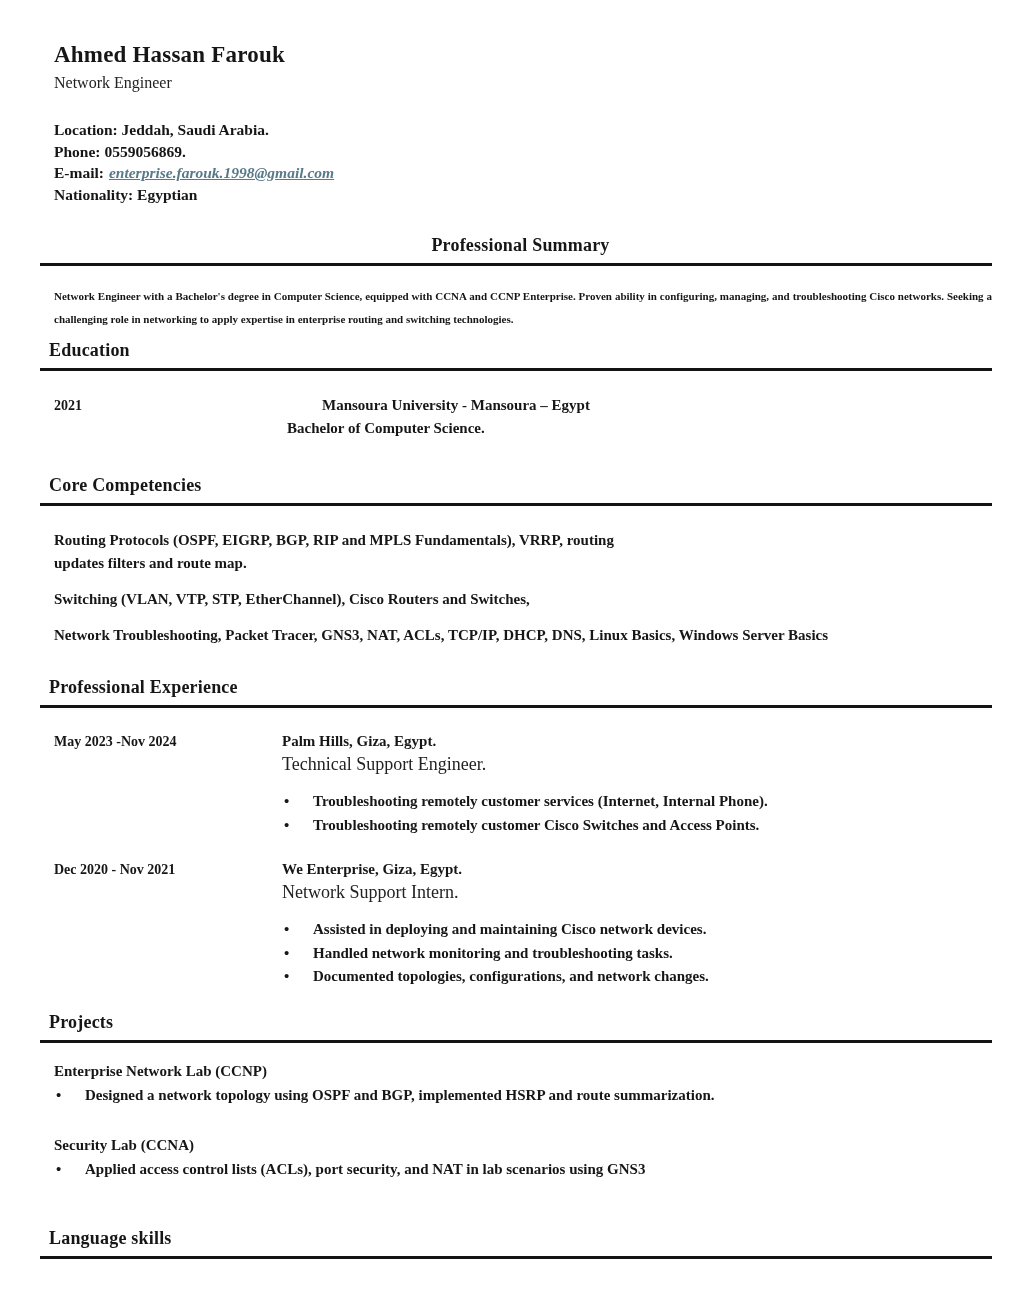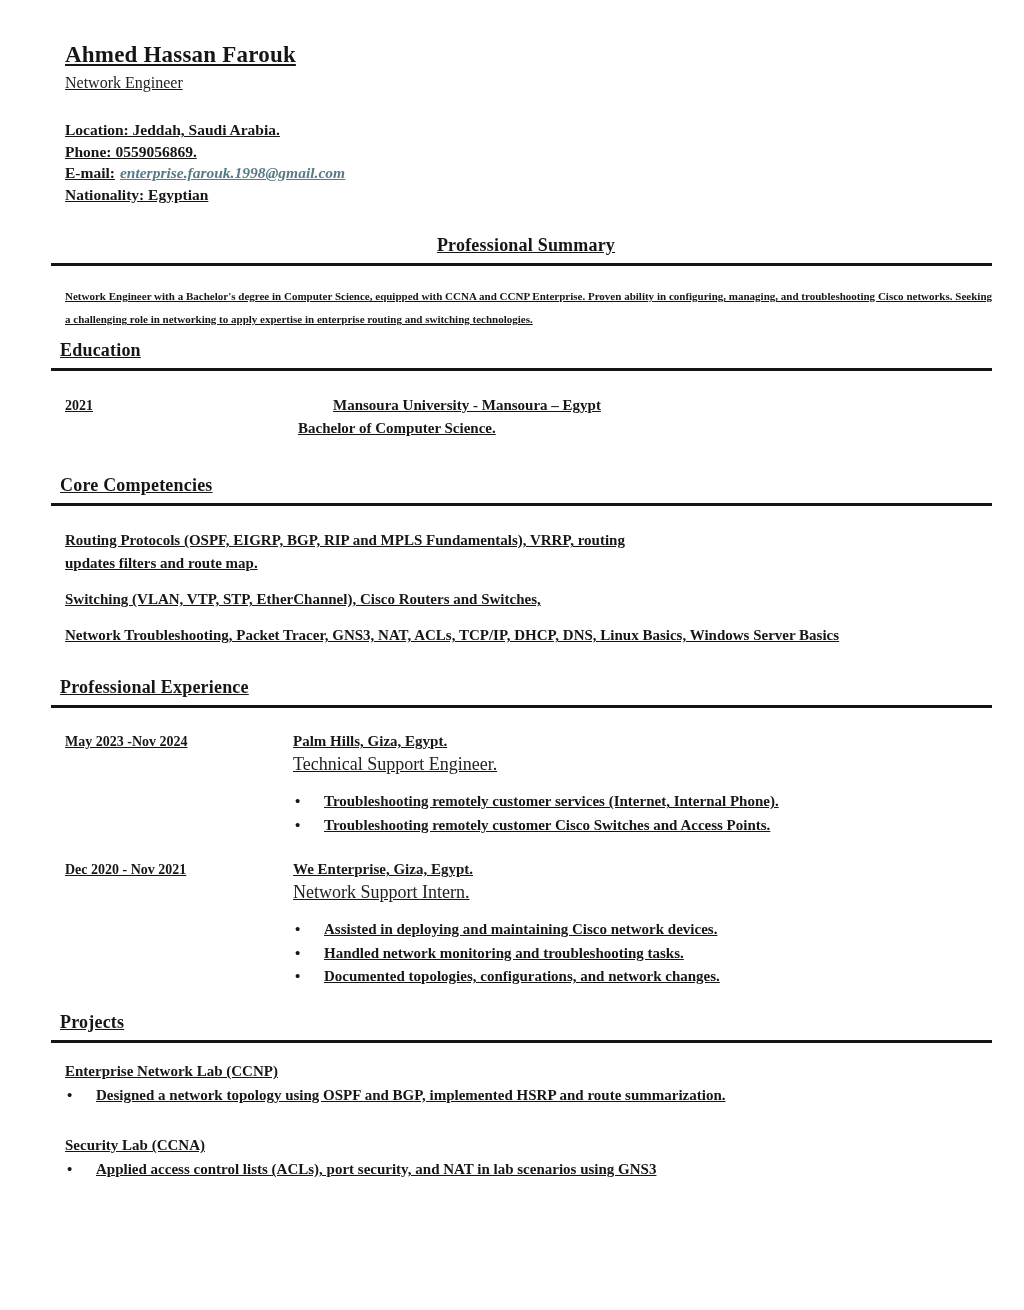--- a/index.html
+++ b/index.html
@@ -7,22 +7,21 @@
   body {
     width: 1024px;
     height: 1310px;
     font-family: "Liberation Serif", "DejaVu Serif", serif;
     color: #161616;
     overflow: hidden;
   }
   .page {
     width: 1024px;
     height: 1036px;
-    padding: 42px 32px 20px 51px;
-    text-decoration: underline;
+    padding: 42px 32px 20px 40px;
   }
 
   
   .hdr { padding-left: 14px; }
   .name {
     font-size: 23px;
     font-weight: bold;
     letter-spacing: 0.2px;
     line-height: 1.1;
   }
@@ -192,14 +191,18 @@
     </div>
 
     <div class="proj proj-2">
       <div class="proj-title">Security Lab (CCNA)</div>
       <ul class="blist">
         <li>Applied access control lists (ACLs), port security, and NAT in lab scenarios using GNS3</li>
       </ul>
     </div>
   </section>
 
+  <section class="sec-languages">
+    <h2 class="sec-h">Language skills</h2>
+
+  </section>
 
 </div>
 
 </body></html>

